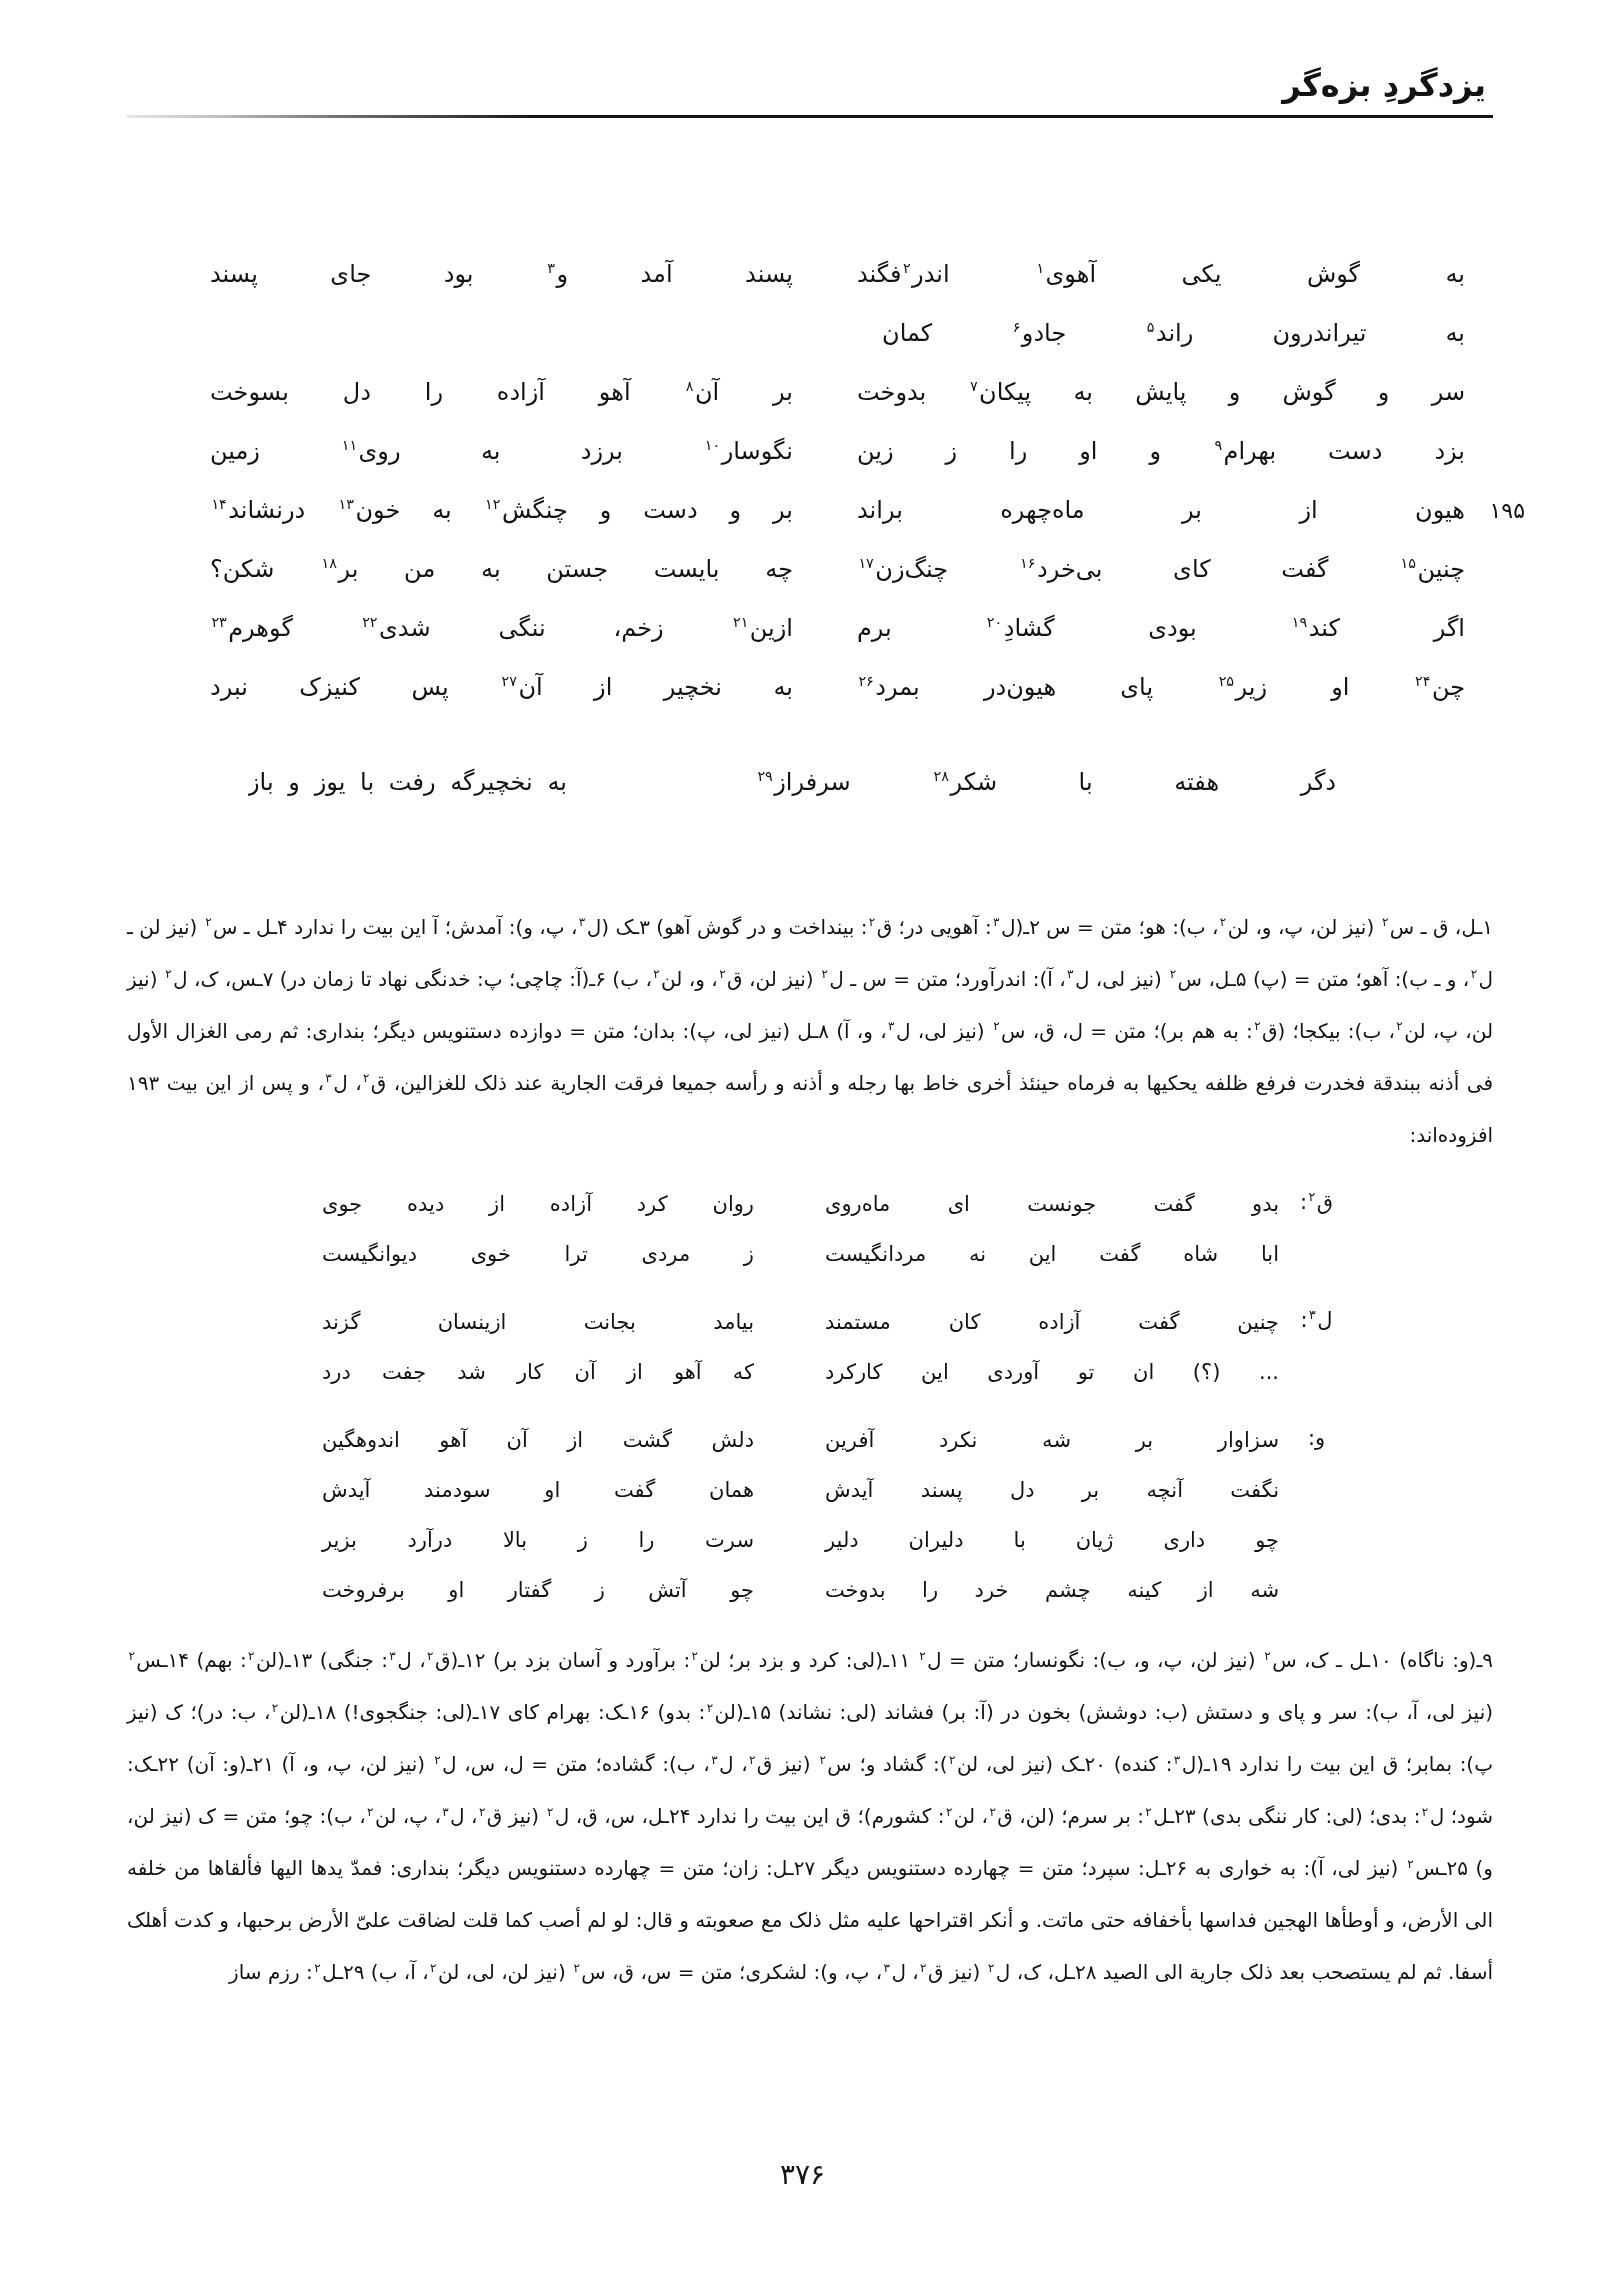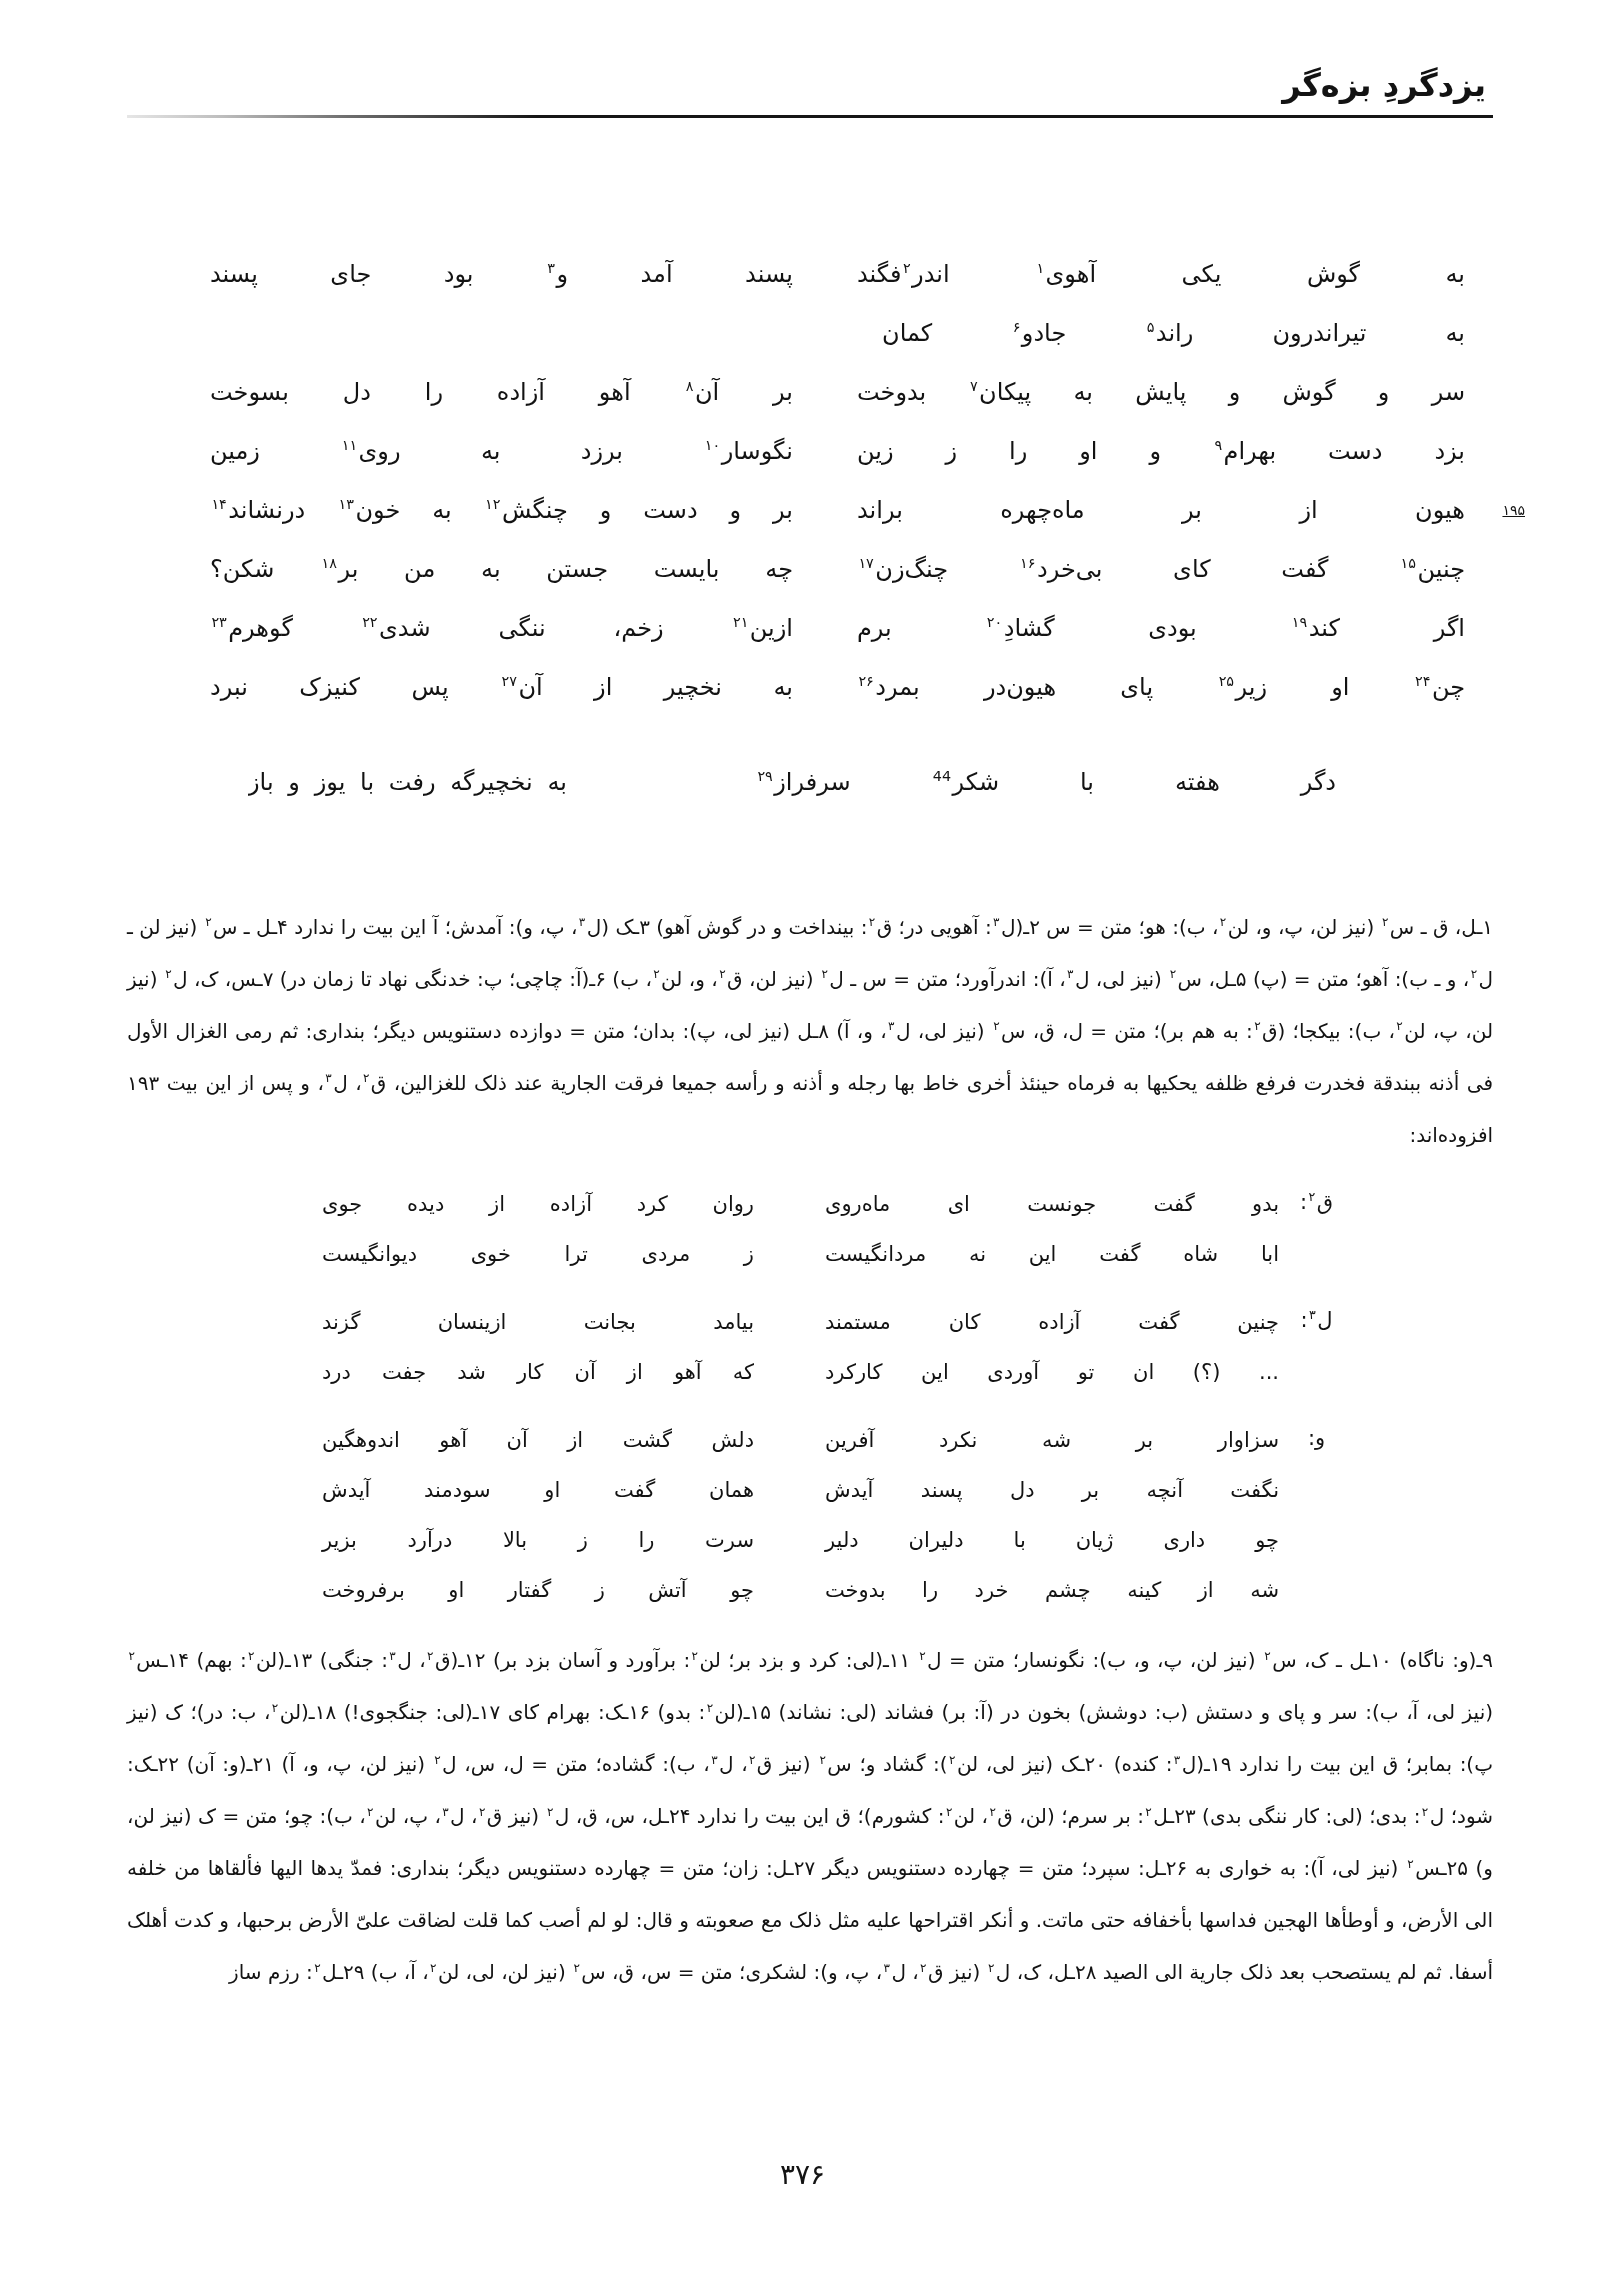--- a/index.html
+++ b/index.html
@@ -21,21 +21,21 @@
   .rule { height:2.8px; margin-top:11px;
     background:linear-gradient(to left, #151515 0%, #151515 70%, #6f6f6f 84%, #bdbdbd 93%, #e6e6e6 100%); }
 
   
   .poem { margin-top:127px; font-size:24px; }
   .couplet { position:relative; display:flex; align-items:center; height:59px;
     padding:0 28px 0 63px; gap:64px; }
   .hemi { text-align:justify; text-align-last:justify; overflow:hidden; }
   .hemi.r { width:608px; }
   .hemi.l { width:583px; }
-  .vnum { position:absolute; right:-32px; top:50%; transform:translateY(-50%); font-size:14px;text-decoration:underline; }
+  .vnum { position:absolute; right:-32px; top:50%; transform:translateY(-50%); font-size:22px; }
   .couplet.last { margin-top:36px; padding:0 157px 0 0; gap:0; }
   .couplet.last .hemi.r { width:580px; }
   .couplet.last .hemi.l { width:319px; margin-right:189px; }
 
   sup { font-size:0.60em; vertical-align:super; line-height:0; padding:0 1.4px; }
 
   
   .apparatus { margin-top:89px; }
   .fn { margin:0; font-size:20px; line-height:52px; text-align:justify; text-align-last:right; }
   .fn.second { margin-top:19.5px; }
@@ -89,21 +89,21 @@
         </div>
         <div class="couplet">
           <div class="hemi r">اگر کند<sup>۱۹</sup> بودی گشادِ<sup>۲۰</sup> برم</div>
           <div class="hemi l">ازین<sup>۲۱</sup> زخم، ننگی شدی<sup>۲۲</sup> گوهرم<sup>۲۳</sup></div>
         </div>
         <div class="couplet">
           <div class="hemi r">چن<sup>۲۴</sup> او زیر<sup>۲۵</sup> پای هیون‌در بمرد<sup>۲۶</sup></div>
           <div class="hemi l">به نخچیر از آن<sup>۲۷</sup> پس کنیزک نبرد</div>
         </div>
         <div class="couplet last">
-          <div class="hemi r">دگر هفته با شکر<sup>44</sup> سرفراز<sup>۲۹</sup></div>
+          <div class="hemi r">دگر هفته با شکر<sup>۲۸</sup> سرفراز<sup>۲۹</sup></div>
           <div class="hemi l">به نخچیرگه رفت با یوز و باز</div>
         </div>
       </section>
 
     <section class="apparatus">
       <p class="fn first">۱ـل، ق ـ س<sup>۲</sup> (نیز لن، پ، و، لن<sup>۲</sup>، ب): هو؛ متن = س  ۲ـ(ل<sup>۳</sup>: آهویی در؛ ق<sup>۲</sup>: بینداخت و در گوش آهو)  ۳ـک (ل<sup>۳</sup>، پ، و): آمدش؛ آ این بیت را ندارد  ۴ـل ـ س<sup>۲</sup> (نیز لن ـ ل<sup>۲</sup>، و ـ ب): آهو؛ متن = (پ)  ۵ـل، س<sup>۲</sup> (نیز لی، ل<sup>۳</sup>، آ): اندرآورد؛ متن = س ـ ل<sup>۲</sup> (نیز لن، ق<sup>۲</sup>، و، لن<sup>۲</sup>، ب)  ۶ـ(آ: چاچی؛ پ: خدنگی نهاد تا زمان در)  ۷ـس، ک، ل<sup>۲</sup> (نیز لن، پ، لن<sup>۲</sup>، ب): بیکجا؛ (ق<sup>۲</sup>: به هم بر)؛ متن = ل، ق، س<sup>۲</sup> (نیز لی، ل<sup>۳</sup>، و، آ)  ۸ـل (نیز لی، پ): بدان؛ متن = دوازده دستنویس دیگر؛ بنداری: ثم رمی الغزال الأول فی أذنه ببندقة فخدرت فرفع ظلفه یحکیها به فرماه حینئذ أخری خاط بها رجله و أذنه و رأسه جمیعا فرقت الجاریة عند ذلک للغزالین، ق<sup>۲</sup>، ل<sup>۳</sup>، و پس از این بیت ۱۹۳ افزوده‌اند:</p>
       <div class="quotes">
           <div class="qgroup">
             <div class="qsig">ق<sup>۲</sup>:</div>
             <div class="qrows">

